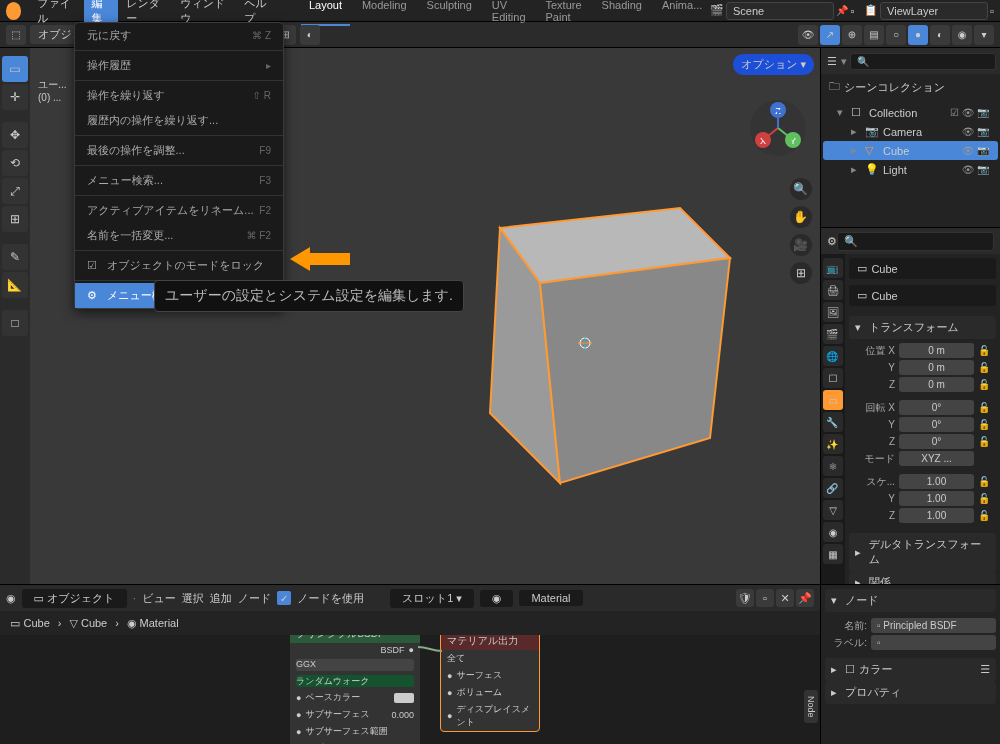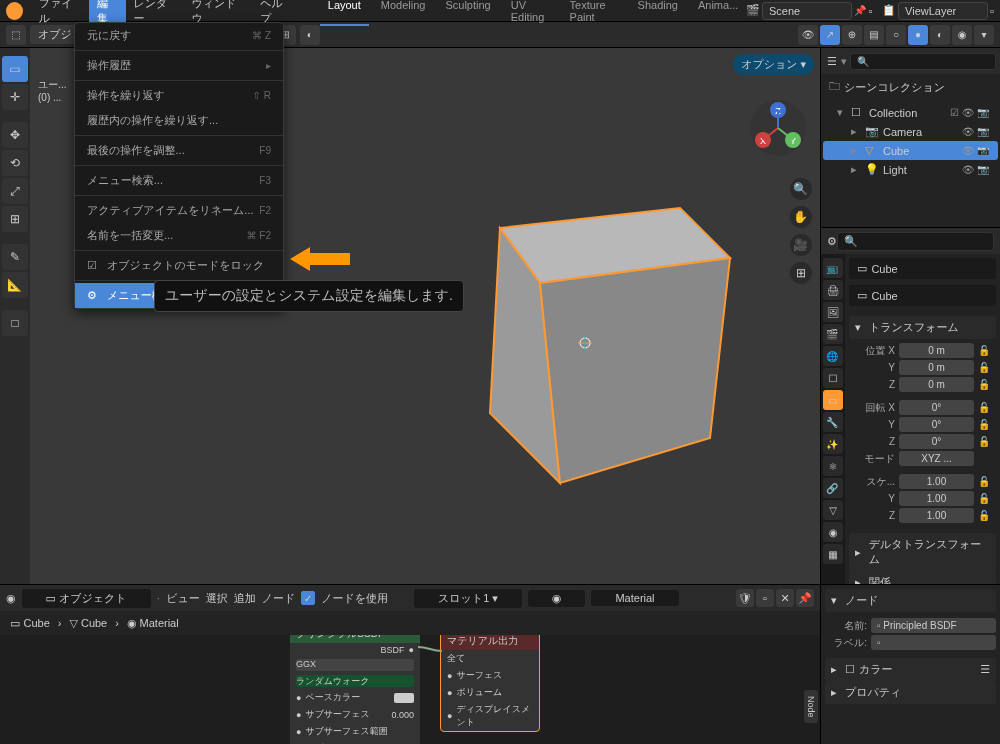--- a/index.html
+++ b/index.html
@@ -7,21 +7,21 @@
 
 
 .top-menu { height: 22px; background: #232323; display: flex; align-items: center; padding: 0 6px; border-bottom: 1px solid #000; }
 .top-menu .logo { width: 18px; height: 18px; background: #ff9933; border-radius: 50%; margin-right: 8px; }
 .top-menu .menu-item { padding: 3px 8px; cursor: pointer; color: #ccc; }
 .top-menu .menu-item.active { background: #4a87d8; color: #fff; border-radius: 3px; }
 .top-menu .workspace-tabs { display: flex; margin-left: 20px; gap: 4px; }
 .top-menu .ws-tab { padding: 3px 8px; color: #999; cursor: pointer; }
 .top-menu .ws-tab.active { border-bottom: 2px solid #4a87d8; color: #fff; }
 .top-menu .scene-area { margin-left: auto; display: flex; gap: 2px; align-items: center; }
-.top-menu .scene-input { background: #2a2a2a; border: 1px solid #444; color: #ccc; padding: 2px 6px; width: 90px; font-size: 11px; border-radius: 3px; }
+.top-menu .scene-input { background: #2a2a2a; border: 1px solid #444; color: #ccc; padding: 2px 6px; width: 108px; font-size: 11px; border-radius: 3px; }
 
 
 .sec-toolbar { height: 26px; background: #2b2b2b; display: flex; align-items: center; padding: 0 6px; gap: 4px; border-bottom: 1px solid #000; }
 .sec-toolbar .icon-btn { width: 20px; height: 20px; background: #3a3a3a; border-radius: 3px; display: flex; align-items: center; justify-content: center; font-size: 10px; }
 .sec-toolbar .dropdown { background: #3a3a3a; padding: 2px 8px; border-radius: 3px; font-size: 11px; }
 .sec-toolbar .right-icons { margin-left: auto; display: flex; gap: 2px; }
 .sec-toolbar .right-icons .icon-btn.blue { background: #4a87d8; }
 
 
 .dropdown-menu { position: absolute; left: 74px; top: 22px; width: 210px; background: #1a1a1a; border: 1px solid #3a3a3a; border-radius: 4px; z-index: 1000; box-shadow: 0 4px 12px rgba(0,0,0,0.6); }
@@ -46,21 +46,21 @@
 
 
 .main-area { display: flex; height: 536px; }
 .left-toolbar { width: 30px; background: #2b2b2b; display: flex; flex-direction: column; gap: 2px; padding: 4px 2px; }
 .left-toolbar .tool-btn { width: 26px; height: 26px; background: #333; border-radius: 3px; display: flex; align-items: center; justify-content: center; font-size: 12px; }
 .left-toolbar .tool-btn.active { background: #4a87d8; }
 .left-toolbar .tool-btn:first-child { margin-top: 4px; }
 
 
 .viewport { flex: 1; background: #393939; position: relative; overflow: hidden; }
-.viewport .option-btn { position: absolute; right: 6px; top: 6px; background: #0c4a6e; padding: 3px 8px; border-radius: 10px; font-size: 11px; }
+.viewport .option-btn { position: absolute; right: 6px; top: 6px; background: #1d4ed8; padding: 3px 8px; border-radius: 10px; font-size: 11px; }
 .viewport .floor { position: absolute; inset: 0; }
 .viewport .cube-container { position: absolute; left: 50%; top: 48%; transform: translate(-50%, -50%); }
 .viewport .gizmo { position: absolute; right: 12px; top: 50px; width: 60px; height: 60px; }
 .viewport .side-tools { position: absolute; right: 8px; top: 130px; display: flex; flex-direction: column; gap: 6px; }
 .viewport .side-tool { width: 22px; height: 22px; background: #2a2a2a; border-radius: 50%; display: flex; align-items: center; justify-content: center; font-size: 12px; }
 
 
 .right-panel { width: 180px; background: #232323; display: flex; flex-direction: column; border-left: 1px solid #000; }
 .outliner { flex: 0 0 180px; border-bottom: 1px solid #000; }
 .outliner-header { height: 26px; display: flex; align-items: center; padding: 0 6px; gap: 4px; background: #2a2a2a; }
@@ -89,21 +89,21 @@
 .prop-row { display: flex; align-items: center; gap: 4px; margin-bottom: 2px; font-size: 10px; }
 .prop-row .label { width: 42px; text-align: right; color: #aaa; }
 .prop-row .value { flex: 1; background: #444; padding: 2px 6px; border-radius: 3px; text-align: center; }
 .prop-row .lock { width: 14px; color: #888; }
 
 
 .bottom-area { height: 160px; display: flex; border-top: 1px solid #000; }
 .node-editor { flex: 1; background: #232323; display: flex; flex-direction: column; }
 .node-header { height: 26px; display: flex; align-items: center; padding: 0 6px; gap: 6px; background: #2a2a2a; font-size: 11px; }
 .node-header .menu { color: #ccc; cursor: pointer; }
-.node-header .dropdown-small { background: #1a1a1a; padding: 2px 24px; border-radius: 3px; }
+.node-header .dropdown-small { background: #1a1a1a; padding: 2px 12px; border-radius: 3px; }
 .node-header .checkbox { background: #4a87d8; width: 14px; height: 14px; border-radius: 2px; display: inline-flex; align-items: center; justify-content: center; font-size: 10px; }
 .node-header .right { margin-left: auto; display: flex; gap: 2px; }
 .node-breadcrumb { height: 24px; display: flex; align-items: center; padding: 0 10px; gap: 8px; font-size: 11px; }
 .node-canvas { flex: 1; position: relative; background: #1e1e1e; overflow: hidden; }
 .node-box { position: absolute; background: #333; border-radius: 4px; font-size: 9px; }
 .node-box .node-title { background: #2a5a3a; padding: 2px 6px; border-radius: 4px 4px 0 0; font-size: 10px; }
 .node-box .node-row { padding: 2px 6px; display: flex; align-items: center; gap: 4px; }
 .node-box .node-row .slider { flex: 1; height: 12px; background: #555; border-radius: 2px; position: relative; }
 .node-box.output .node-title { background: #5a2a2a; }
 .node-sidebar { width: 180px; background: #232323; border-left: 1px solid #000; padding: 4px; }

